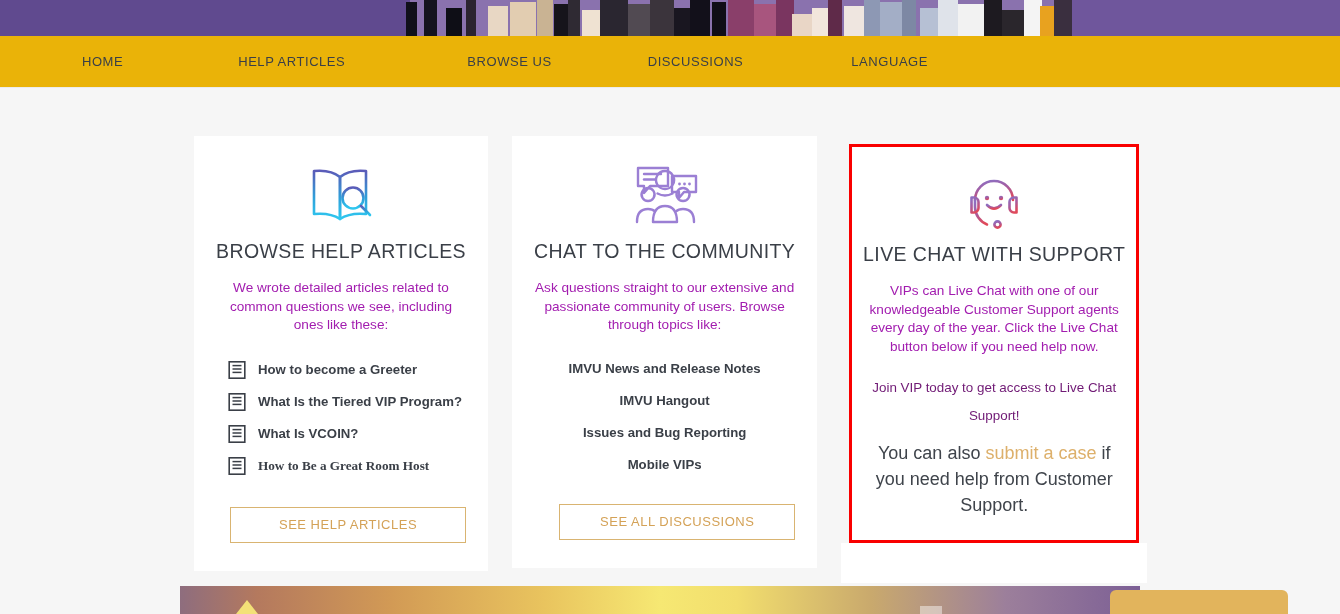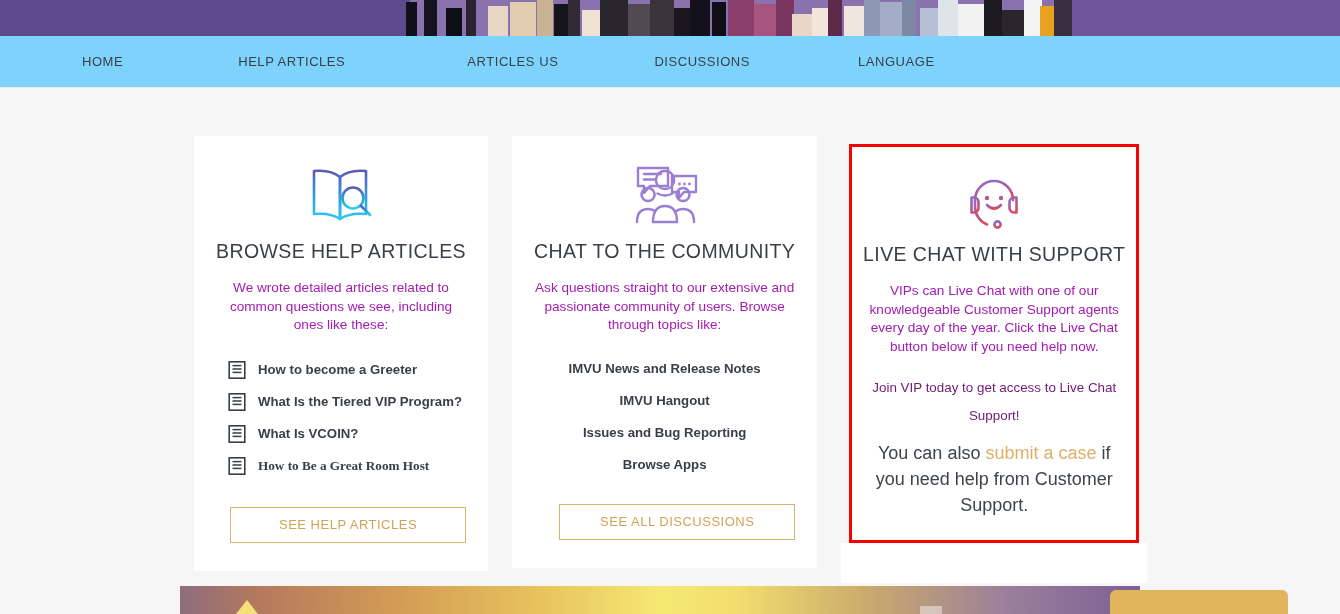--- a/index.html
+++ b/index.html
@@ -18,21 +18,21 @@
     overflow: hidden;
     background: linear-gradient(100deg, #5e4a8e 0%, #6a5499 22%, #8d73b0 55%, #7b62a5 78%, #6f569c 100%);
   }
   .hero-figures {
     position: absolute; left: 0; top: 0; width: 1340px; height: 36px;
   }
 
   
   .navbar {
     width: 1340px; height: 52px;
-    background: #7dd3fc;
+    background: #eab308;
     display: flex;
     align-items: center;
     border-bottom: 1px solid #ececec;
   }
   .nav-inner {
     width: 1180px;
     margin: 0 auto;
     display: flex;
     align-items: center;
   }
@@ -263,21 +263,21 @@
       <rect x="1040" y="6" width="14" height="30" fill="#e8a21f"></rect>
       <rect x="1054" y="0" width="18" height="36" fill="#3a2f3f"></rect>
     </g>
   </svg>
 </div>
 
 <div class="navbar">
   <div class="nav-inner">
     <a class="nav-item n0" href="#">HOME</a>
     <a class="nav-item n1" href="#">HELP ARTICLES</a>
-    <a class="nav-item n2" href="#">ARTICLES US</a>
+    <a class="nav-item n2" href="#">BROWSE US</a>
     <a class="nav-item n3" href="#">DISCUSSIONS</a>
     <a class="nav-item n4" href="#">LANGUAGE</a>
   </div>
 </div>
 
 <div class="page">
   <div class="cards">
 
     <div class="card">
       <div class="card-icon">
@@ -370,21 +370,21 @@
           </g>
         </svg>
       </div>
       <div class="card-title">CHAT TO THE COMMUNITY</div>
       <div class="card-desc">Ask questions straight to our extensive and passionate community of users. Browse through topics like:</div>
 
       <div class="topic-list">
         <div class="topic-row">IMVU News and Release Notes</div>
         <div class="topic-row">IMVU Hangout</div>
         <div class="topic-row">Issues and Bug Reporting</div>
-        <div class="topic-row">Browse Apps</div>
+        <div class="topic-row">Mobile VIPs</div>
       </div>
 
       <div class="btn-wrap">
         <a class="cta-btn" href="#">SEE ALL DISCUSSIONS</a>
       </div>
     </div>
 
     <div class="card highlight">
       <div class="card-inner-highlight">
         <div class="card-icon">

